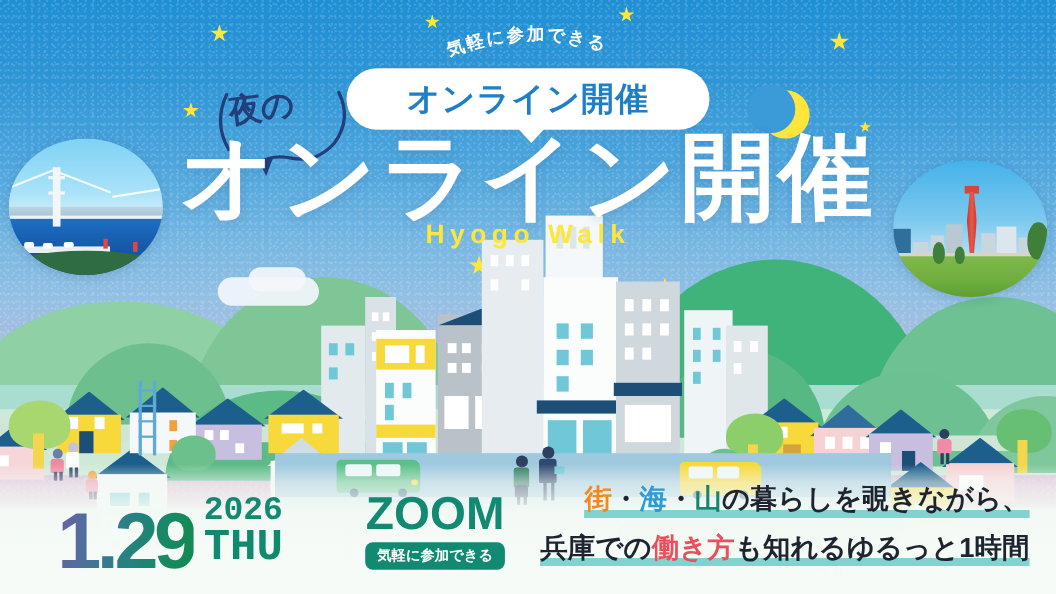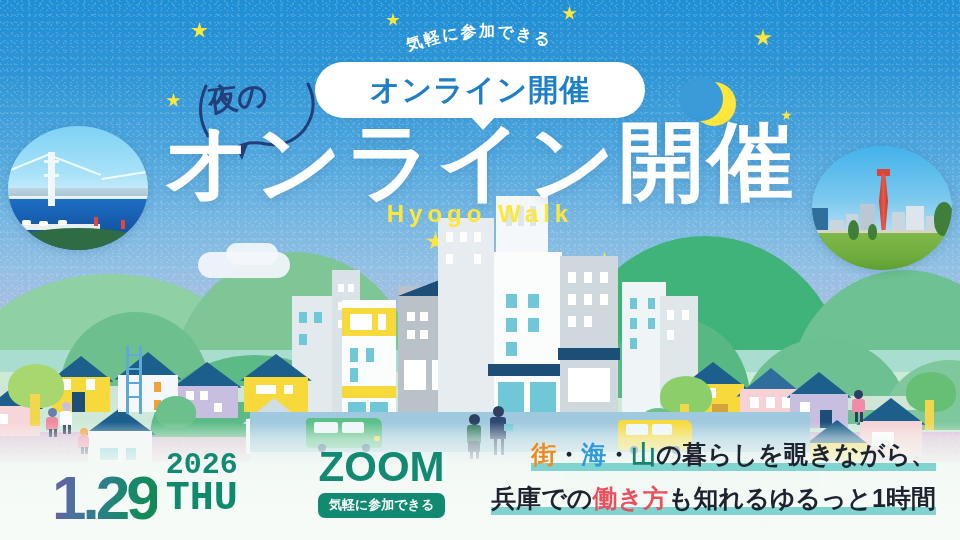--- a/index.html
+++ b/index.html
@@ -150,30 +150,30 @@
   .flower .bud { position:absolute; width:7px; height:9px; border-radius:50% 50% 40% 40%; }
 
   
   .botbar { position:absolute; left:0; right:0; bottom:0; height:118px; z-index:40;
     background:linear-gradient(180deg, rgba(243,249,244,.0) 0%,
       rgba(243,249,244,.55) 14%, rgba(244,250,245,.88) 34%,
       rgba(245,251,246,.95) 60%, rgba(246,251,247,.97) 100%); }
 
   .date-wrap { position:absolute; left:52px; bottom:16px; z-index:45;
     display:flex; align-items:flex-end; }
-  .bigdate { font-size:62px; font-weight:700; line-height:.86;
+  .bigdate { font-size:72px; font-weight:700; line-height:.86;
     letter-spacing:-4px;
     background:linear-gradient(100deg,#6f5ca4 0%,#4f6f9e 22%,#2b7f87 48%,#19886a 72%,#128a4f 100%);
     -webkit-background-clip:text; background-clip:text; color:transparent; }
   .ymd { margin-left:9px; margin-bottom:6px; line-height:1;font-family:Liberation Mono, monospace; }
   .yr { font-size:30px; font-weight:700; color:#128a72; letter-spacing:0px; }
   .dow { font-size:40px; font-weight:700; color:#0f8a6d; line-height:.95;
     letter-spacing:0px; }
 
-  .zoom-wrap { position:absolute; left:318px; bottom:22px; z-index:45;
+  .zoom-wrap { position:absolute; left:332px; bottom:22px; z-index:45;
     text-align:center; }
   .zoom-word { font-size:42px; font-weight:700; color:#128a72;
     letter-spacing:0px; line-height:1; }
   .zoom-badge { margin-top:5px; display:inline-block; background:#128a72;
     color:#fff; font-size:13px; font-weight:700; padding:3px 11px 4px;
     border-radius:7px; letter-spacing:0px; }
 
   .catch { position:absolute; right:24px; bottom:24px; z-index:45;
     text-align:right; line-height:1.45; }
   .catch .ln { display:inline-block; font-size:25px; font-weight:700;

